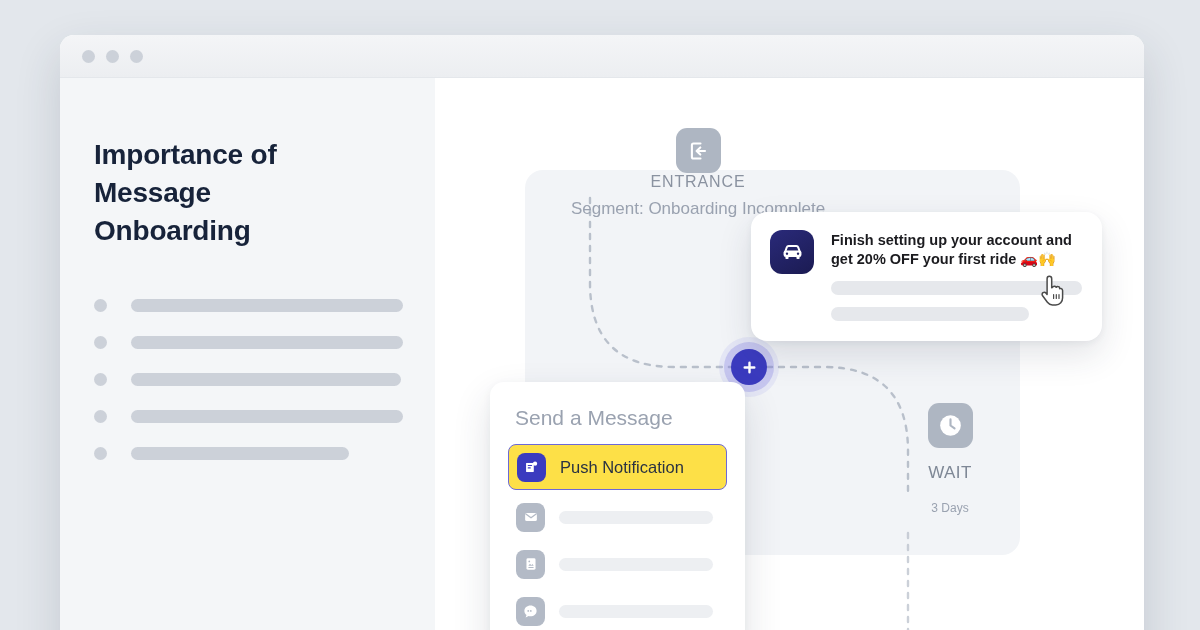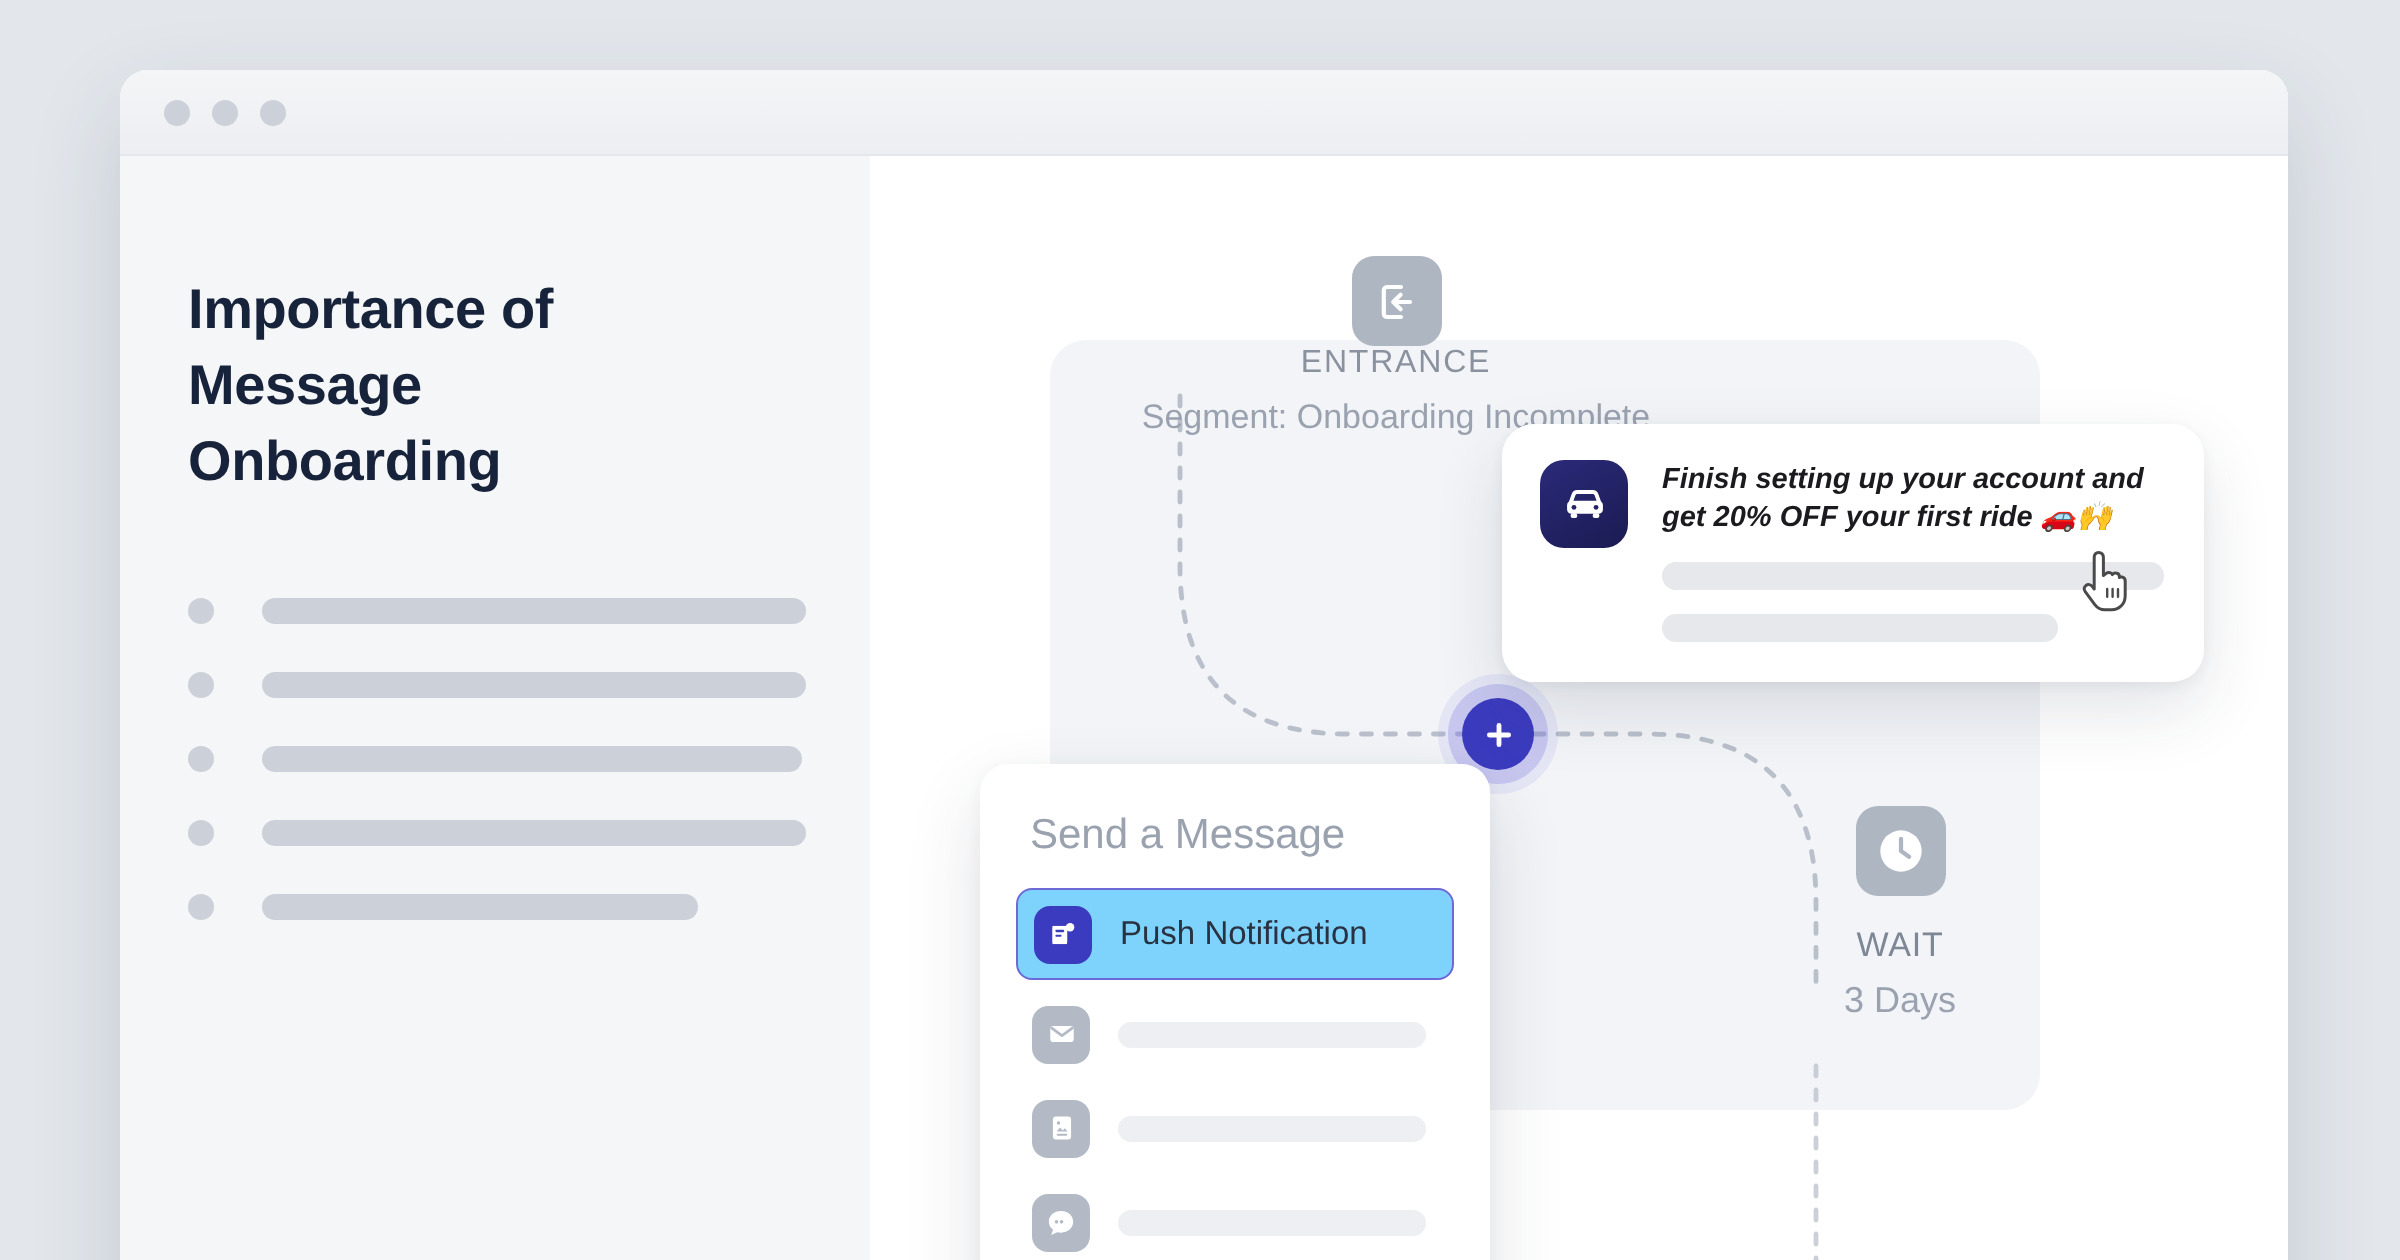--- a/index.html
+++ b/index.html
@@ -142,21 +142,21 @@
   
   .node-wait {
     position: absolute;
     left: 430px;
     top: 325px;
     width: 170px;
     text-align: center;
   }
   .node-wait .node-icon { background: #aeb6c2; }
   .node-wait .node-title { margin-top: 15px; font-size: 17px; color: #7e8795; letter-spacing: 0.4px; }
-  .node-wait .node-sub  { margin-top: 7px; font-size: 18px; color: #9aa2b0; }
+  .node-wait .node-sub  { margin-top: 18px; font-size: 12px; color: #9aa2b0; }
 
   
   .plus-btn {
     position: absolute;
     left: 296px;
     top: 271px;
     width: 36px; height: 36px;
     border-radius: 50%;
     background: #3b3bbf;
     display: flex;
@@ -188,21 +188,20 @@
     display: flex;
     align-items: center;
     justify-content: center;
   }
   .push-body { flex: 1; padding-top: 1px; }
   .push-text {
     font-size: 14.5px;
     line-height: 19px;
     font-weight: bold;
     color: #1b1b1f;
-    font-style: italic;
   }
   .push-ph {
     height: 14px;
     border-radius: 7px;
     background: #e6e8ec;
     margin-top: 12px;
   }
 
   
   .cursor {
@@ -232,21 +231,21 @@
   .msg-item {
     display: flex;
     align-items: center;
     gap: 14px;
     height: 42px;
     padding: 0 8px;
     border-radius: 8px;
     margin-bottom: 5px;
   }
   .msg-item.selected {
-    background: #7dd3fc;
+    background: #fde047;
     border: 1.5px solid #6d69d8;
     height: 46px;
     margin-bottom: 6px;
   }
   .msg-ico {
     width: 29px; height: 29px;
     border-radius: 8px;
     background: #b3bac6;
     flex: 0 0 29px;
     display: flex;

